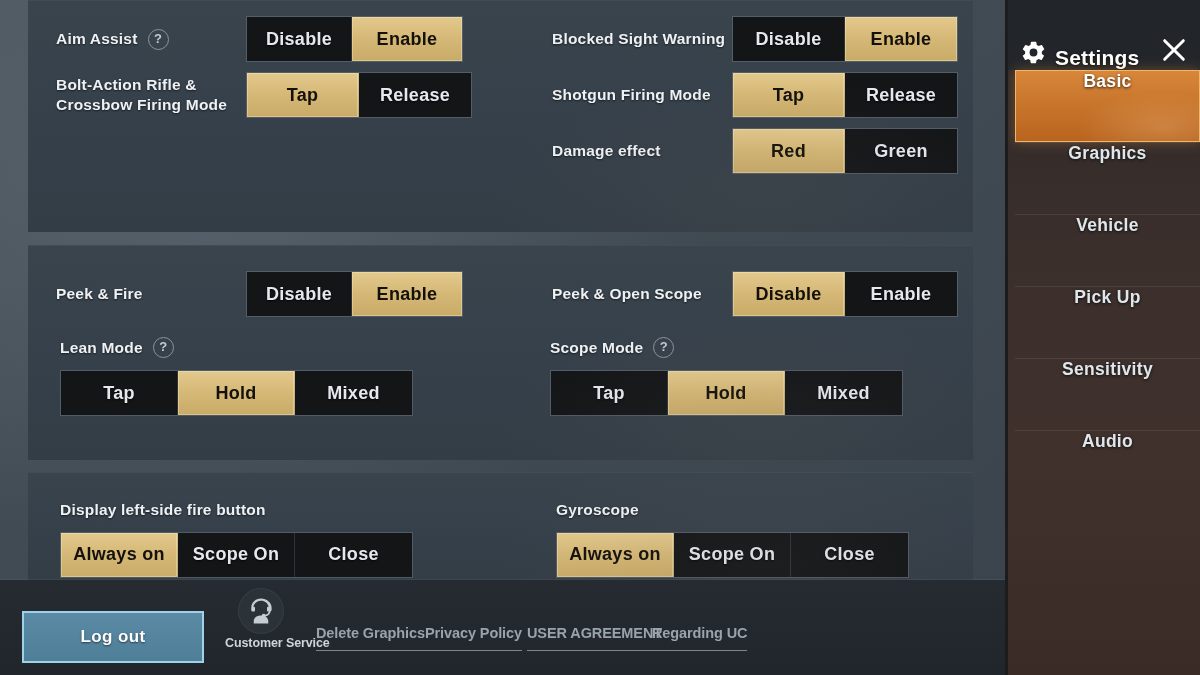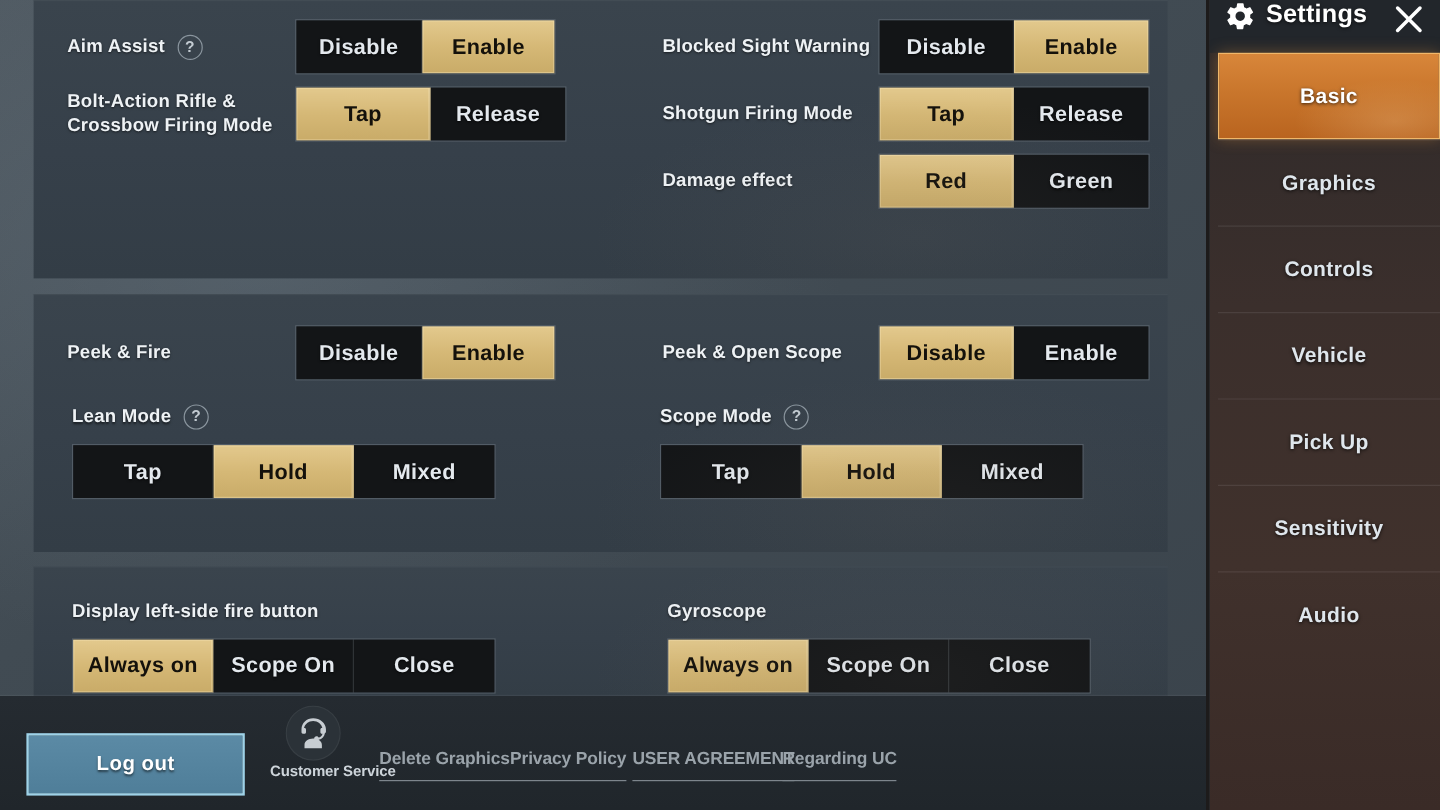--- a/index.html
+++ b/index.html
@@ -102,31 +102,31 @@
   }
 
   
   #sidebar {
     position:absolute; right:0; top:0; width:195px; height:675px;
     background:linear-gradient(180deg,#2e2a2a 0%,#3b2f2c 38%,#40312c 70%,#3a2b27 100%);
     border-left:3px solid #1d1b1b;
     overflow:hidden;
   }
   #sbhead {
-    position:relative; height:44px;
-    display:flex; align-items:flex-start; gap:8px; padding:0 10px 0 12px;
+    position:relative; height:70px;
+    display:flex; align-items:flex-end; gap:8px; padding:0 10px 0 12px;
     background:#22262b;
   }
   #sbhead .title {
     color:#ffffff; font-size:21px; font-weight:bold; letter-spacing:0.2px;
     text-shadow:0 1px 3px rgba(0,0,0,0.7); flex:1;
   }
   .navitem {
     position:relative; height:72px;
-    display:flex; align-items:center; justify-content:center;
+    display:flex; align-items:flex-start; justify-content:center;
     color:#dfe6ec; font-size:17.5px; font-weight:bold; letter-spacing:0.3px;
     text-shadow:0 1px 3px rgba(0,0,0,0.75);
     border-top:1px solid rgba(255,255,255,0.085);
     margin-left:7px;
   }
   .navitem.active {
     background:linear-gradient(180deg,#d8863a 0%,#c9762c 45%,#b9641f 100%);
     border:1px solid #f0b76a;
     margin-left:7px;
     box-shadow:0 0 12px rgba(230,150,60,0.35);
@@ -294,23 +294,20 @@
       </span>
     </div>
     <div id="navlist">
         <div class="navitem active">
           <span>Basic</span>
         </div>
         <div class="navitem">
           <span>Graphics</span>
         </div>
         <div class="navitem">
-          <span>Controls</span>
-        </div>
-        <div class="navitem">
           <span>Vehicle</span>
         </div>
         <div class="navitem">
           <span>Pick Up</span>
         </div>
         <div class="navitem">
           <span>Sensitivity</span>
         </div>
         <div class="navitem">
           <span>Audio</span>

